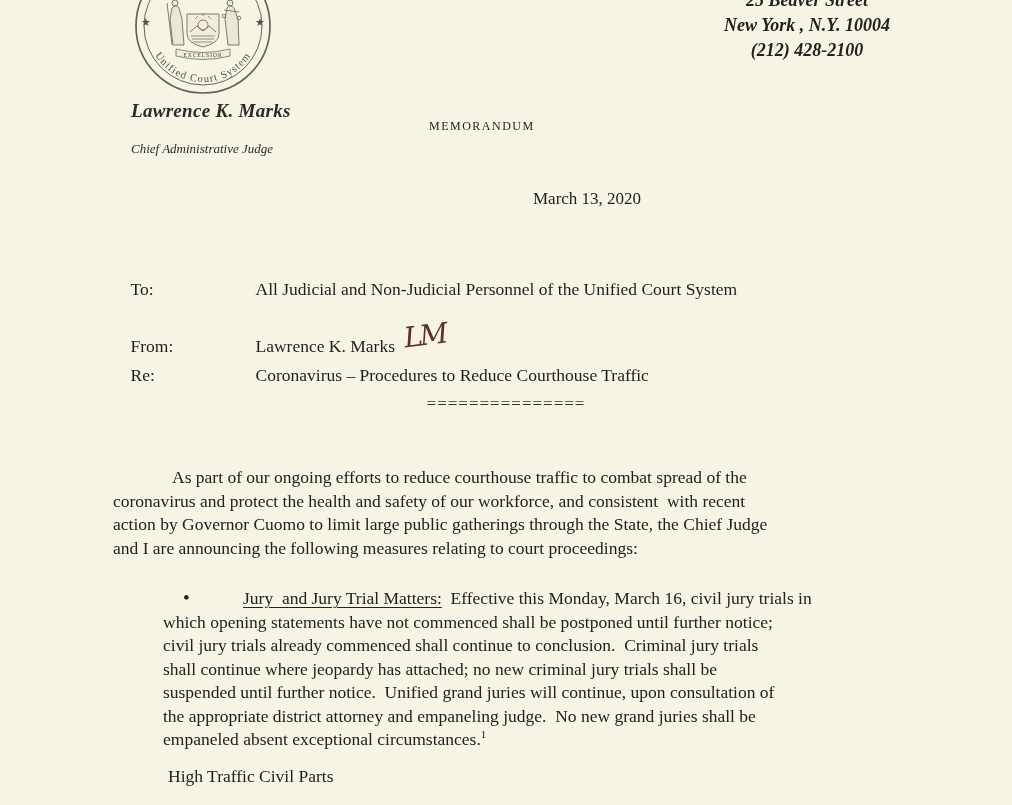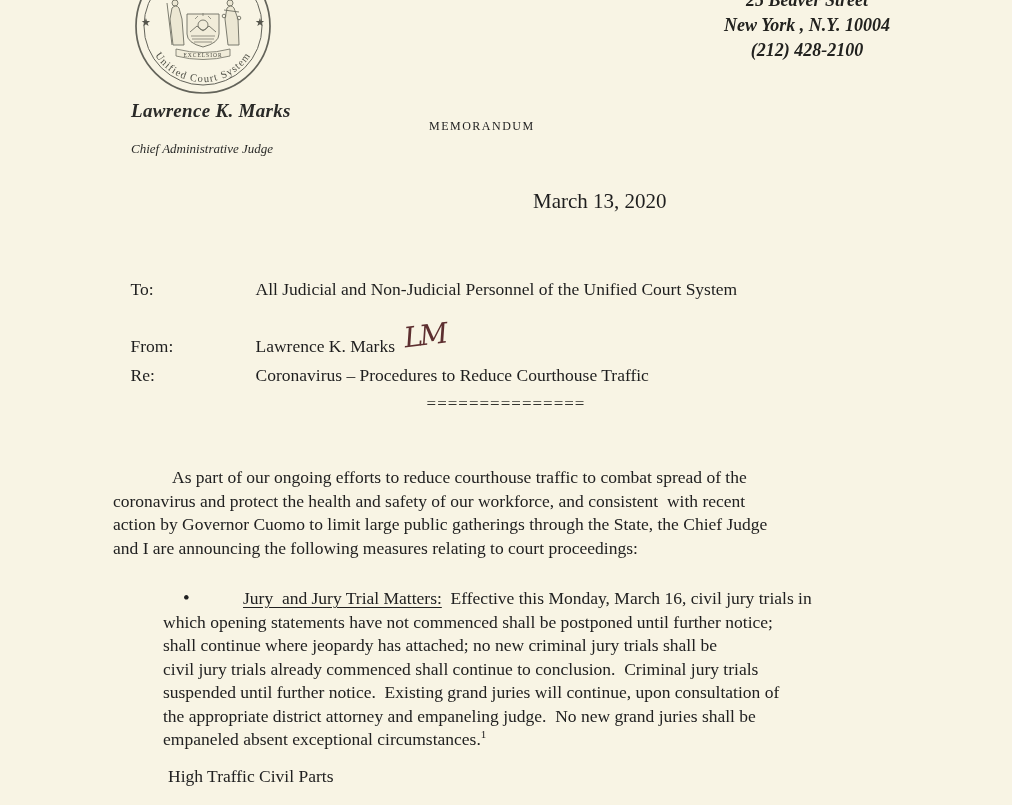--- a/index.html
+++ b/index.html
@@ -16,21 +16,21 @@
   .s-banner{font-family:"Liberation Serif", serif;font-size:5.5px;letter-spacing:1px;fill:#4d4d44;text-anchor:middle;}
   .s-ring-text{font-family:"Liberation Serif", serif;font-size:10.5px;letter-spacing:1.1px;fill:#505047;}
   .judge{position:absolute;left:131px;top:100px;color:#2a2a28;}
   .judge-name{font-size:19px;font-style:italic;font-weight:bold;letter-spacing:.3px;}
   .judge-title{font-size:13px;font-style:italic;margin-top:19px;}
   .address{position:absolute;left:692px;top:-12px;width:230px;text-align:center;
     font-size:18px;font-style:italic;font-weight:bold;color:#22221f;line-height:25px;}
   .address .line{white-space:pre;}
   
   .memo-title{position:absolute;left:429px;top:119px;font-size:12px;letter-spacing:1.5px;}
-  .memo-date{position:absolute;left:533px;top:189px;font-size:21px;}
+  .memo-date{position:absolute;left:533px;top:189px;font-size:17px;}
   .field{position:absolute;left:113px;font-size:17.5px;white-space:pre;}
   .field-to{top:258px;}
   .field-from{top:305px;}
   .field-re{top:344px;}
   .flabel{display:inline-block;width:125px;}
   .initials{
     display:inline-block;position:relative;top:-7px;margin-left:9px;
     font-style:italic;font-size:28px;letter-spacing:-3px;color:#5d2f30;
     transform:rotate(-7deg);font-family:"DejaVu Serif", serif;
   }
@@ -116,23 +116,23 @@
       <div class="line">As part of our ongoing efforts to reduce courthouse traffic to combat spread of the</div>
       <div class="line">coronavirus and protect the health and safety of our workforce, and consistent  with recent</div>
       <div class="line">action by Governor Cuomo to limit large public gatherings through the State, the Chief Judge</div>
       <div class="line">and I are announcing the following measures relating to court proceedings:</div>
     </div>
 
   <div class="bullet para">
     <div class="line"><span class="bmarker">•</span><span class="bheading">Jury  and Jury Trial Matters:</span><span>  Effective this Monday, March 16, civil jury trials in</span></div>
     <div>
         <div class="line">which opening statements have not commenced shall be postponed until further notice;</div>
+        <div class="line">civil jury trials already commenced shall continue to conclusion.  Criminal jury trials</div>
         <div class="line">shall continue where jeopardy has attached; no new criminal jury trials shall be</div>
-        <div class="line">civil jury trials already commenced shall continue to conclusion.  Criminal jury trials</div>
-        <div class="line">suspended until further notice.  Existing grand juries will continue, upon consultation of</div>
+        <div class="line">suspended until further notice.  Unified grand juries will continue, upon consultation of</div>
         <div class="line">the appropriate district attorney and empaneling judge.  No new grand juries shall be</div>
       </div>
     <div class="line"><span>empaneled absent exceptional circumstances.</span><sup class="fnref">1</sup></div>
   </div>
 
   <div class="subheading">High Traffic Civil Parts</div>
 
 </div>
 
 </body></html>

